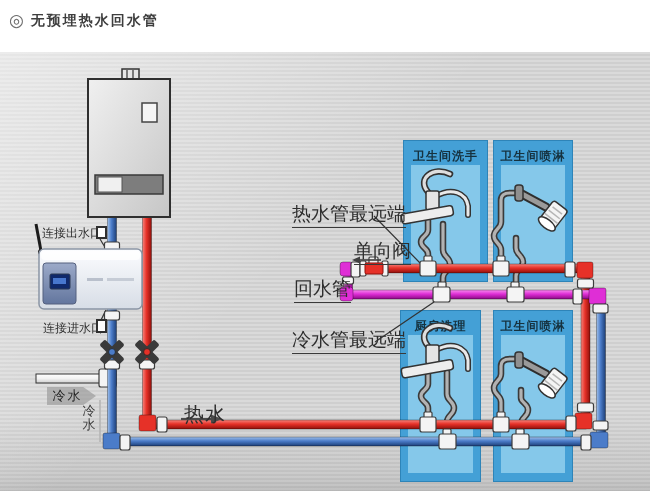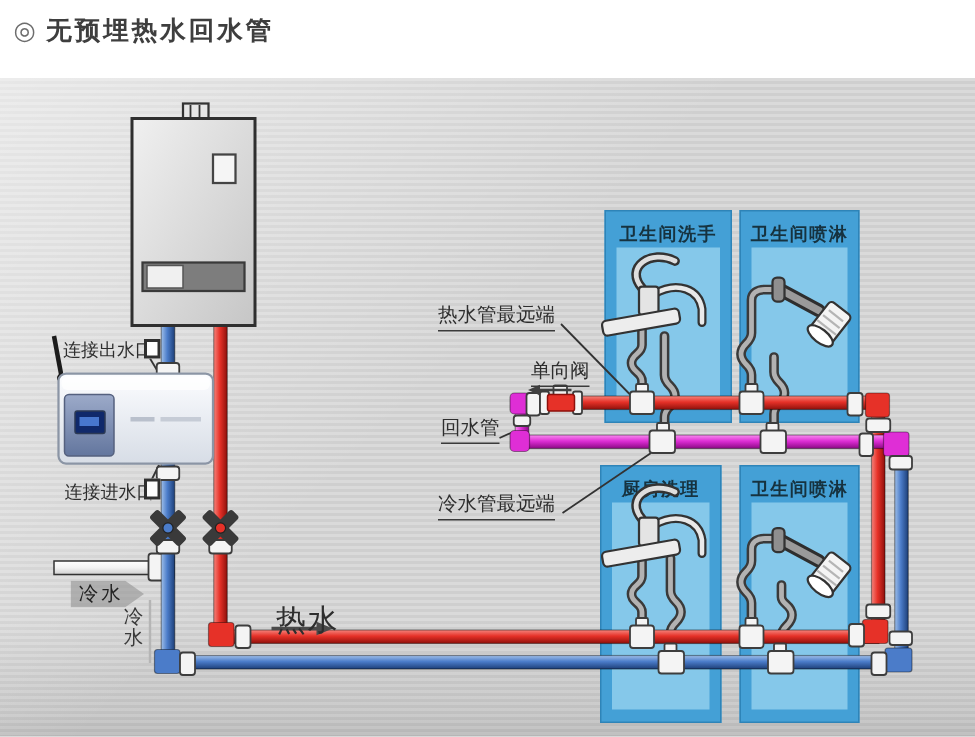--- a/index.html
+++ b/index.html
@@ -1,33 +1,33 @@
 <!DOCTYPE html>
 <html><head>
 <meta charset="utf-8">
 <style>
   html,body{margin:0;padding:0;background:#fff;}
   body{width:650px;height:491px;position:relative;overflow:hidden;
        font-family:"Liberation Sans","DejaVu Sans",sans-serif;}
   .header{position:absolute;left:0;top:0;width:650px;height:40px;background:#ffffff;
           display:flex;align-items:center;}
   .bullet{font-size:17px;color:#6d6d6d;margin:0 7px 0 9px;line-height:1;}
-  .title{font-size:17px;color:#3e3e3e;font-weight:600;letter-spacing:2px;line-height:1;}
+  .title{font-size:14px;color:#3e3e3e;font-weight:600;letter-spacing:2px;line-height:1;}
   .stage{position:absolute;left:0;top:52px;width:650px;height:451px;
      background:
        linear-gradient(135deg, rgba(255,255,255,.5), rgba(255,255,255,0) 45%),
        linear-gradient(180deg, rgba(0,0,0,0) 80%, rgba(0,0,0,.07) 94%, rgba(0,0,0,.16)),
        repeating-linear-gradient(180deg,#dadada 0 2px,#cfcfcf 2px 4px);}
   .bluebox{position:absolute;background:#44a0d6;border:1px solid #2e84b8;box-sizing:border-box;}
   .bluebox .panel{position:absolute;left:7px;right:7px;top:24px;bottom:8px;background:#85c8ea;}
   .boxtitle{position:absolute;left:0;top:7px;width:100%;text-align:center;
             font-size:12px;font-weight:bold;color:#16323f;letter-spacing:1px;}
   svg.diagram{position:absolute;left:0;top:0;width:650px;height:451px;pointer-events:none;}
   .lbl{position:absolute;font-size:12px;color:#2e2e2e;line-height:1.15;white-space:nowrap;}
-  .lbl.big{font-size:13px;}
+  .lbl.big{font-size:19px;}
   .underline{border-bottom:1px solid #3a3a3a;padding-bottom:2px;}
   .callout-square{position:absolute;width:11px;height:13px;background:#fdfdfd;
                   border:2px solid #2f2f2f;box-sizing:border-box;}
   .coldbadge{position:absolute;left:47px;top:335px;width:49px;height:18px;
              background:rgba(148,148,148,.62);
              clip-path:polygon(0 0,74% 0,100% 50%,74% 100%,0 100%);
              display:flex;align-items:center;justify-content:center;
              font-size:13px;color:#222;letter-spacing:2px;padding-right:8px;box-sizing:border-box;}
   .coldvert{position:absolute;left:81px;top:352px;width:16px;font-size:13px;color:#3a3a3a;
             line-height:14px;letter-spacing:0;word-break:break-all;text-align:center;}

